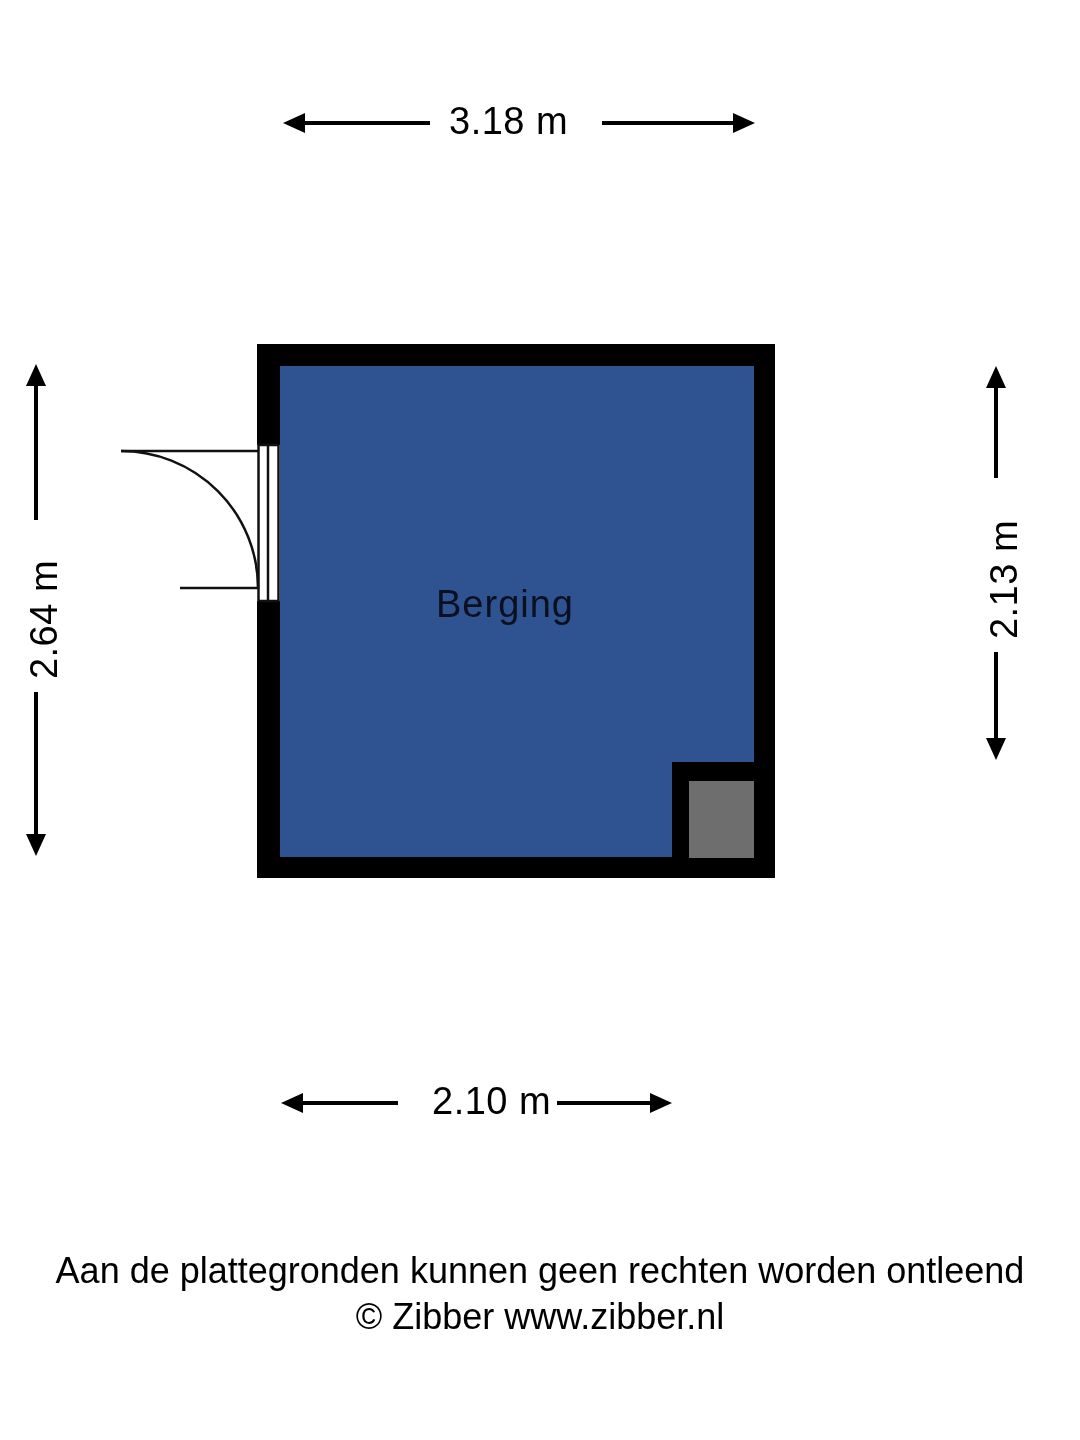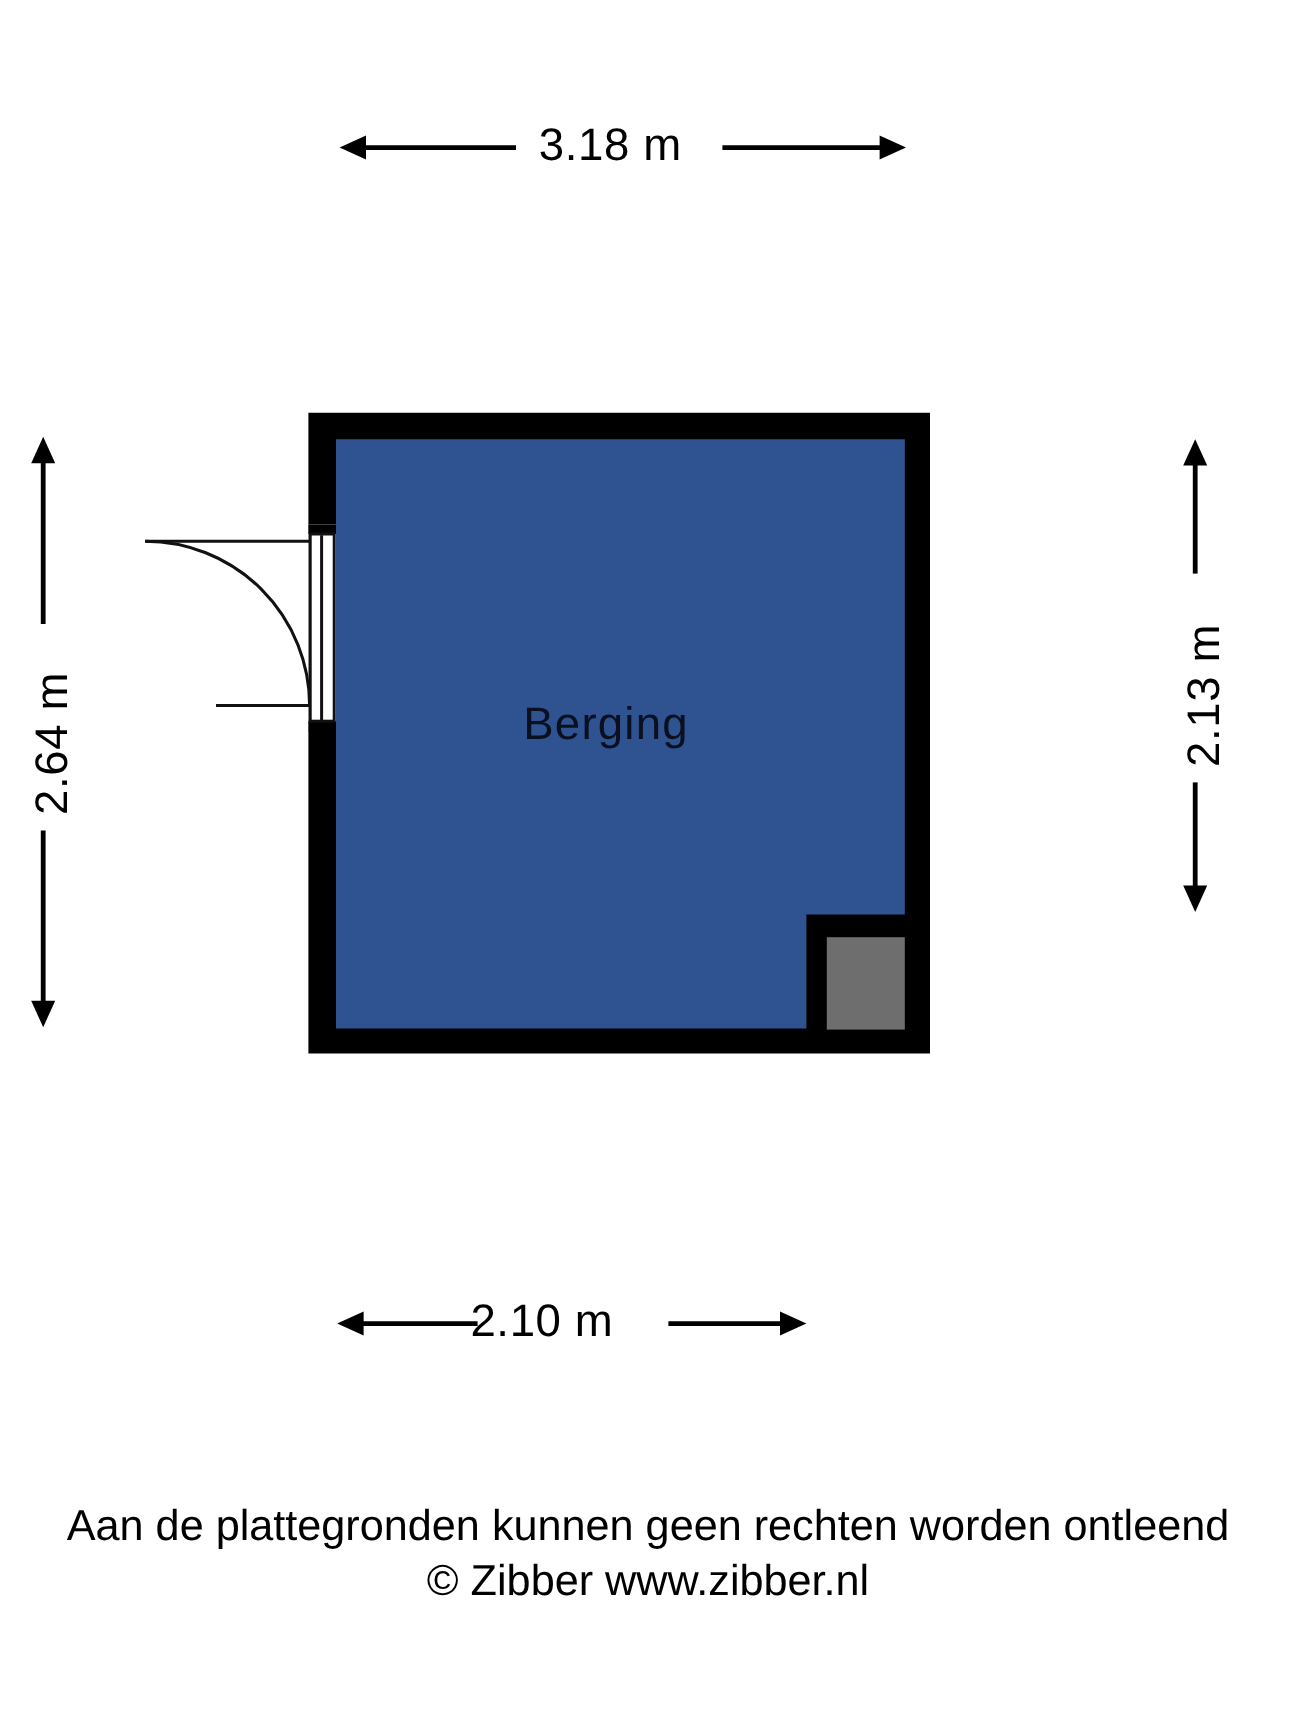--- a/index.html
+++ b/index.html
@@ -144,21 +144,21 @@
       <line x1="121" y1="451" x2="258" y2="451" stroke="#111111" stroke-width="2.5" fill="none"></line>
       <path d="M 121,451 A 137,137 0 0 1 258,588" fill="none" stroke="#111111" stroke-width="2.5"></path>
       <line x1="258" y1="588" x2="258" y2="588" stroke="#111111" stroke-width="2.5"></line>
       <line x1="180" y1="588" x2="258" y2="588" stroke="#111111" stroke-width="2.5"></line>
     </g>
 
   </svg>
 
   <div class="dim-text" style="left:449px; top:100px;">3.18 m</div>
 
-  <div class="dim-text" style="left:392px; top:1080px;text-align:right;">2.10 m</div>
+  <div class="dim-text" style="left:432px; top:1080px;text-align:right;">2.10 m</div>
 
   <div class="dim-text vertical" style="left:-41px; top:598px; width:170px; text-align:center; transform: rotate(-90deg);">2.64 m</div>
 
   <div class="dim-text vertical" style="left:919px; top:558px; width:170px; text-align:center; transform: rotate(-90deg);">2.13 m</div>
 
   <div id="room-label">Berging</div>
 
   <div id="footer">
     <div class="line1">Aan de plattegronden kunnen geen rechten worden ontleend</div>
     <div class="line2">© Zibber www.zibber.nl</div>

